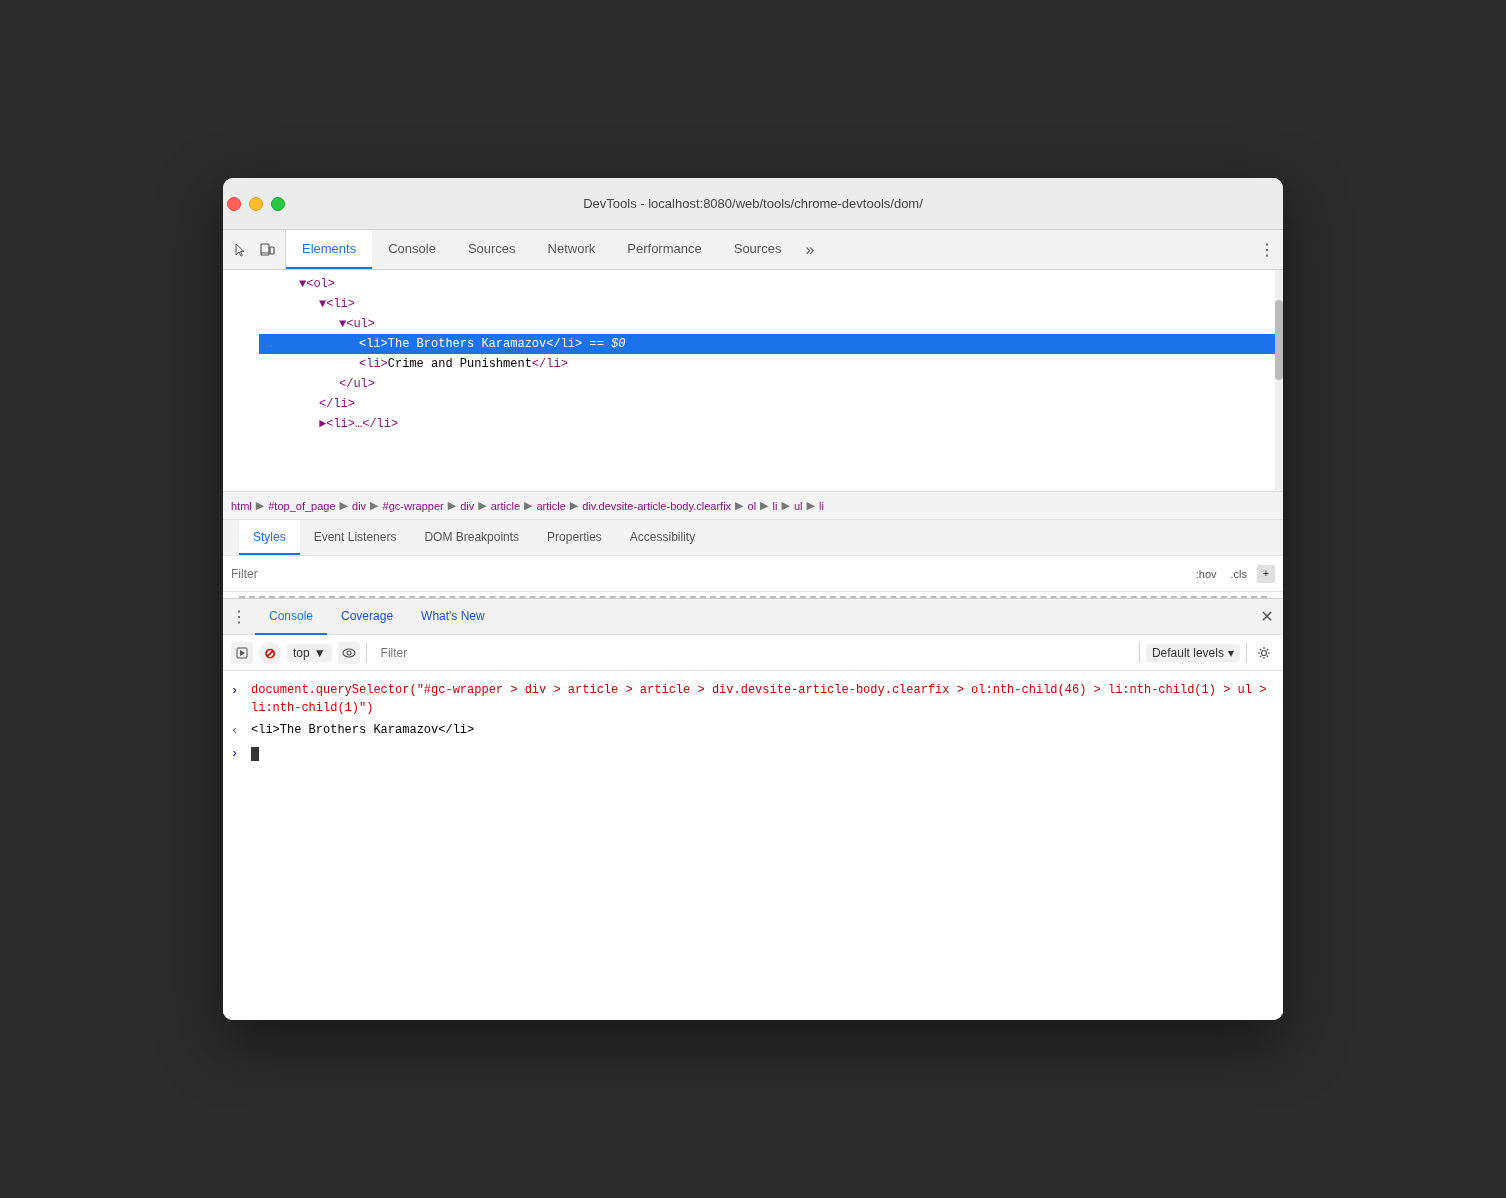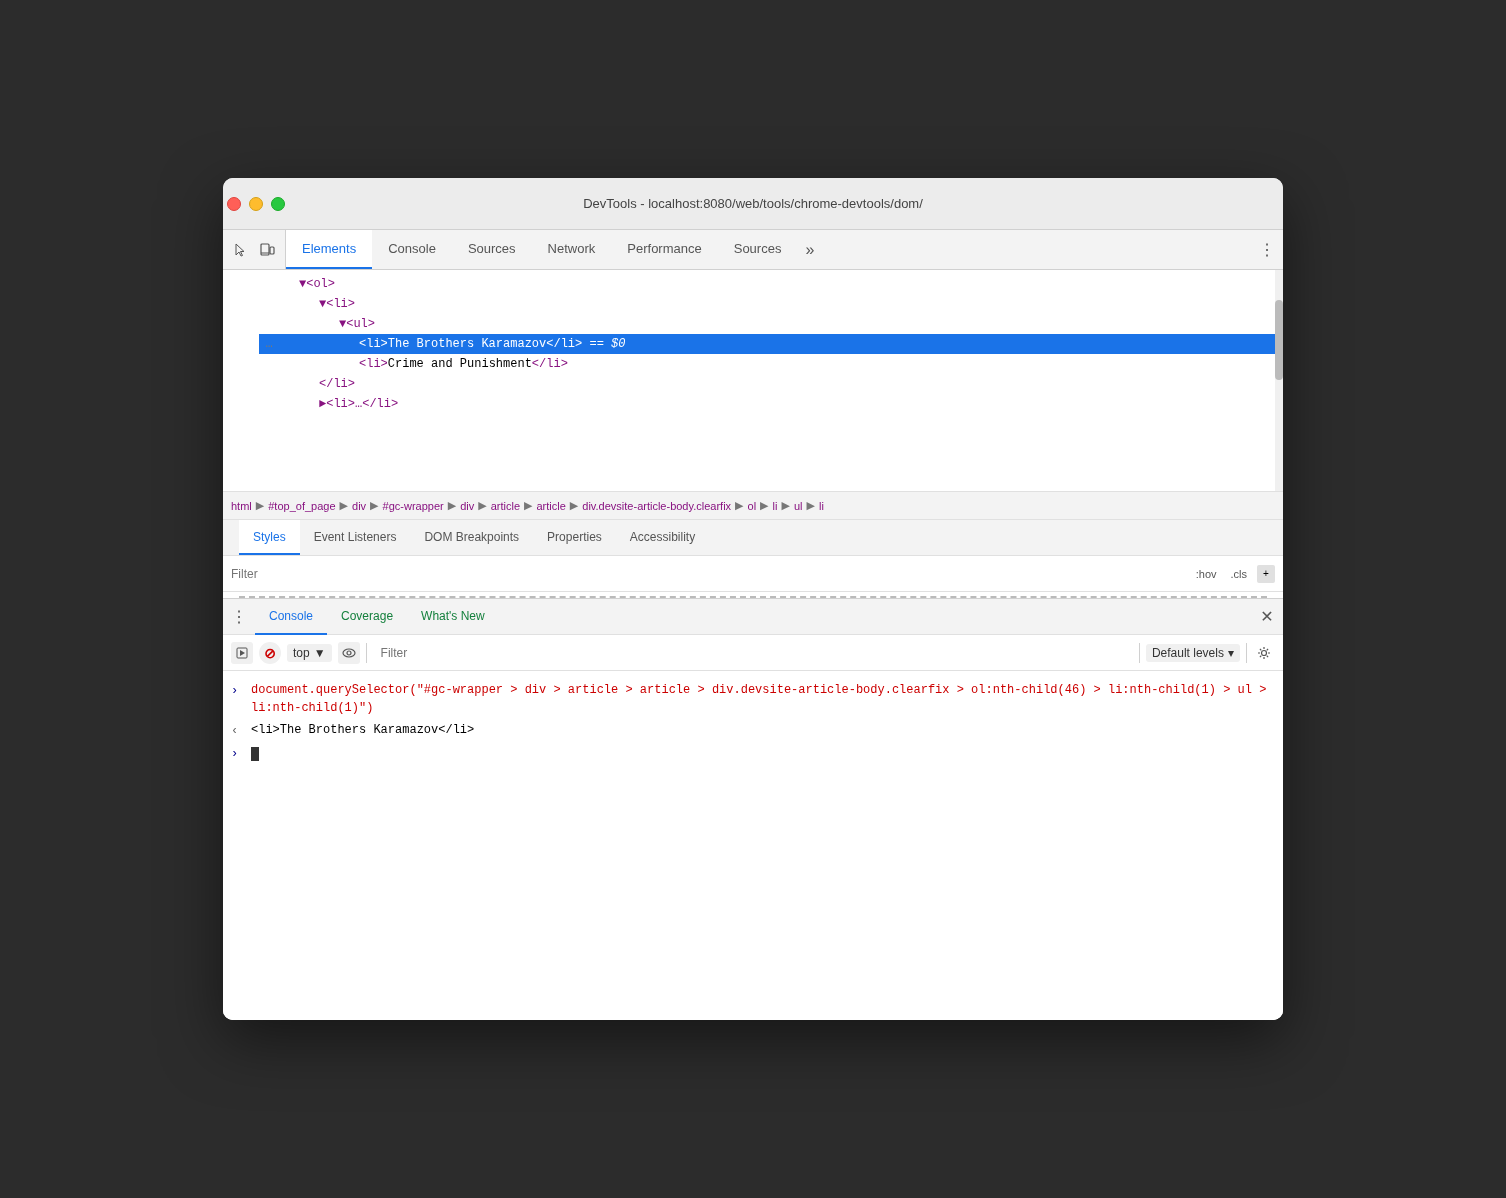--- a/index.html
+++ b/index.html
@@ -278,21 +278,21 @@
       cursor: pointer;
       color: #555;
       font-size: 16px;
     }
     .console-tab {
       display: flex;
       align-items: center;
       padding: 0 14px;
       height: 36px;
       font-size: 12px;
-      color: #15803d;
+      color: #1d4ed8;
       cursor: pointer;
       border-bottom: 2px solid transparent;
     }
     .console-tab.active {
       color: #1a73e8;
       border-bottom: 2px solid #1a73e8;
     }
     .console-close {
       margin-left: auto;
       width: 32px;
@@ -521,20 +521,24 @@
         <span class="dots-placeholder">…</span>
         <span style="margin-left:80px;"></span>
         <span>&lt;li&gt;The Brothers Karamazov&lt;/li&gt; == <em>$0</em></span>
       </div>
 
       <div class="dom-line">
         <span style="margin-left:100px;"></span>
         <span class="tag">&lt;li&gt;</span><span class="text-content">Crime and Punishment</span><span class="tag">&lt;/li&gt;</span>
       </div>
 
+      <div class="dom-line">
+        <span style="margin-left:80px;"></span>
+        <span class="tag">&lt;/ul&gt;</span>
+      </div>
 
       <div class="dom-line">
         <span style="margin-left:60px;"></span>
         <span class="tag">&lt;/li&gt;</span>
       </div>
 
       <div class="dom-line">
         <span style="margin-left:60px;"></span>
         <span class="tag">►&lt;li&gt;…&lt;/li&gt;</span>
       </div>

